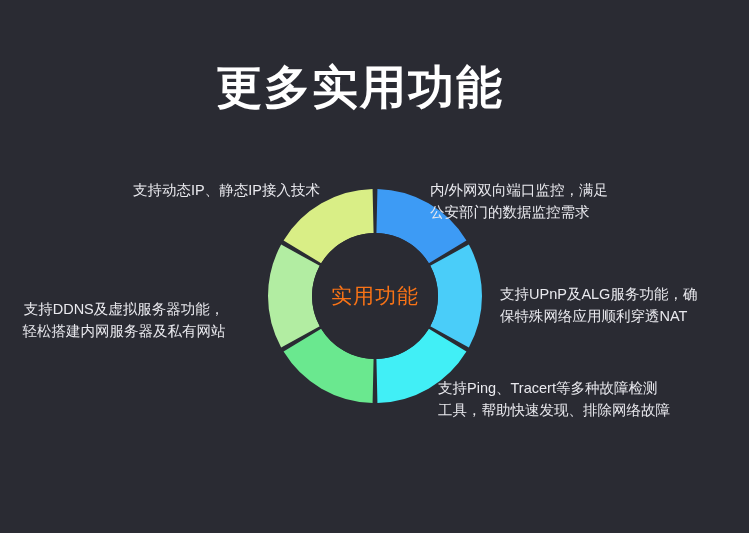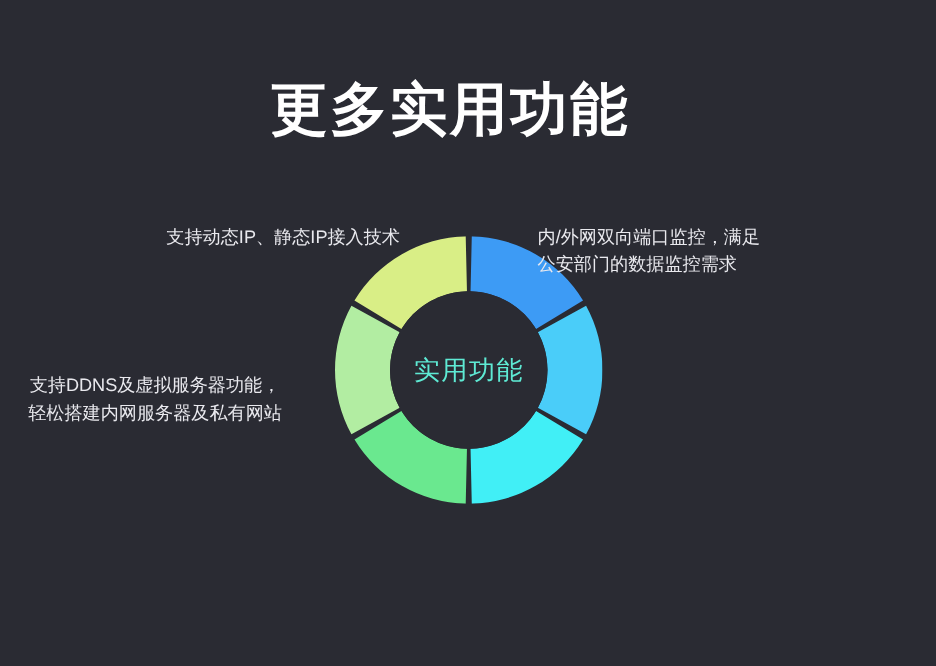--- a/index.html
+++ b/index.html
@@ -48,21 +48,21 @@
   }
   #donut-center-label {
     position: absolute;
     left: 0;
     top: 0;
     width: 214px;
     height: 214px;
     display: flex;
     align-items: center;
     justify-content: center;
-    color: #5eead4;
+    color: #f97316;
     font-size: 21px;
     letter-spacing: 1px;
     pointer-events: none;
   }
   .callout {
     position: absolute;
     color: #e9e9ee;
     font-size: 14.5px;
     line-height: 1.55;
     white-space: pre-line;
@@ -128,14 +128,18 @@
       <circle cx="107" cy="107" r="63" fill="#2a2b33"></circle>
     </svg>
     <div id="donut-center-label">实用功能</div>
   </div>
 
   <div class="callout left" id="callout-topleft">支持动态IP、静态IP接入技术</div>
   <div class="callout right" id="callout-topright">内/外网双向端口监控，满足
 公安部门的数据监控需求</div>
   <div class="callout left" id="callout-left">支持DDNS及虚拟服务器功能，
 轻松搭建内网服务器及私有网站</div>
+  <div class="callout right" id="callout-right">支持UPnP及ALG服务功能，确
+保特殊网络应用顺利穿透NAT</div>
+  <div class="callout right" id="callout-bottomright">支持Ping、Tracert等多种故障检测
+工具，帮助快速发现、排除网络故障</div>
 
 </div>
 
 </body></html>

